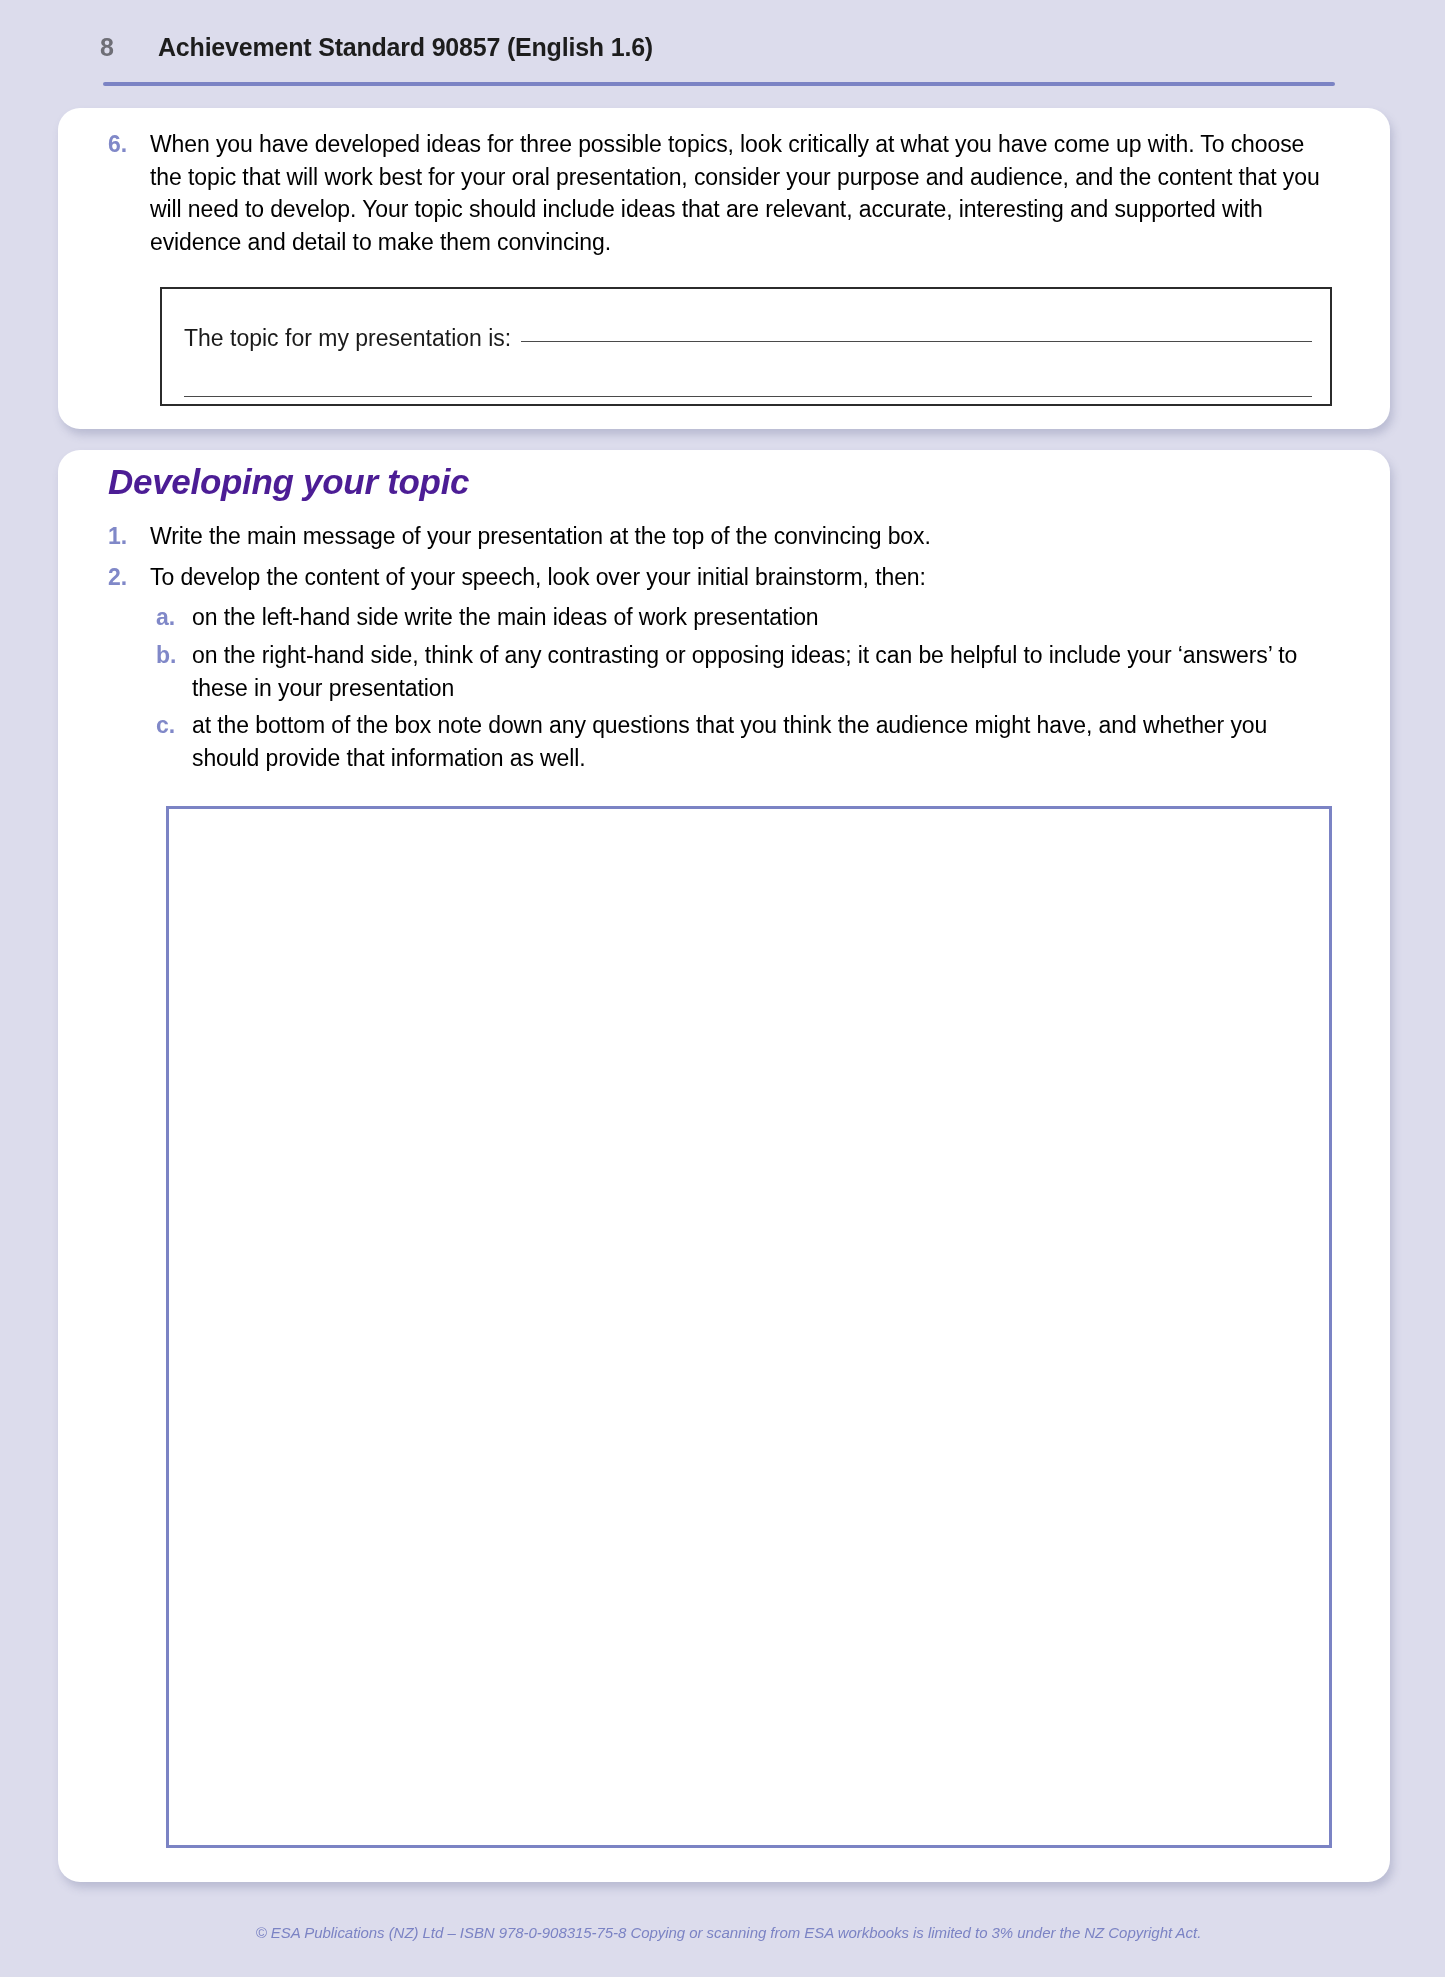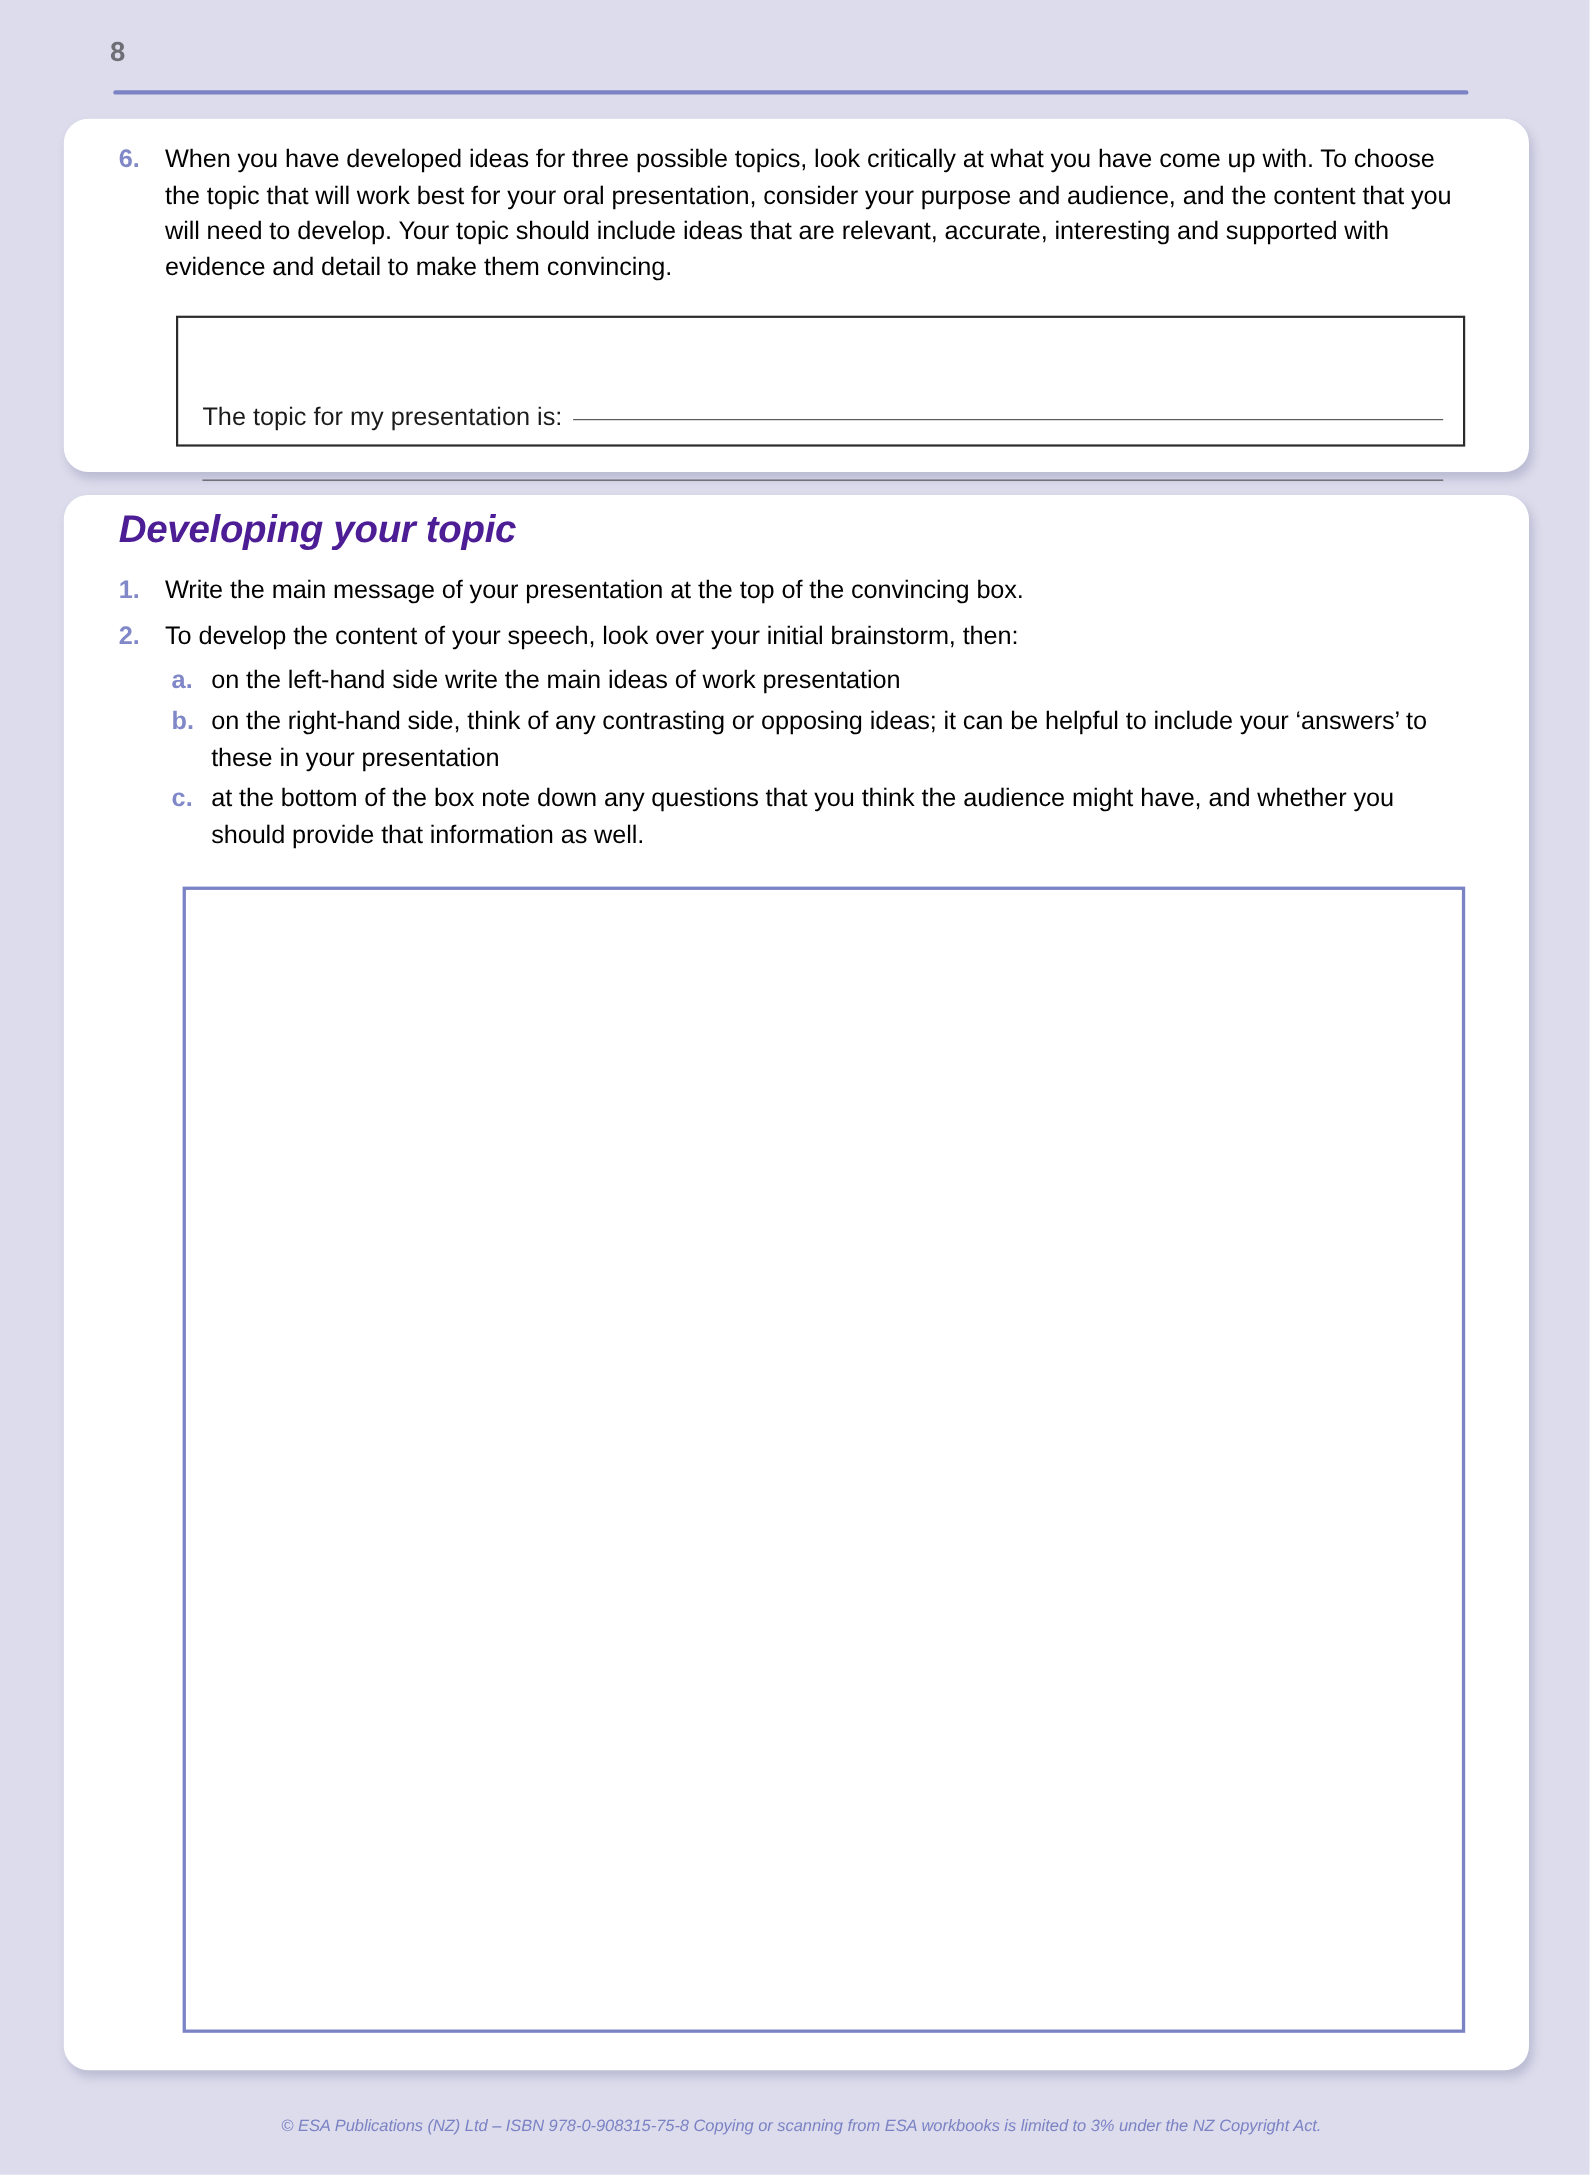--- a/index.html
+++ b/index.html
@@ -119,21 +119,20 @@
   #topic-box-inner {
     position: absolute;
     left: 22px;
     top: 36px;
     right: 18px;
   }
   .topic-line-1 {
     display: flex;
     align-items: baseline;
     white-space: nowrap;
-    margin-top: 40px;
   }
   .topic-label {
     font-size: 23px;
     color: #1b1b1b;
     flex: 0 0 auto;
   }
   .rule-fill {
     flex: 1 1 auto;
     border-bottom: 1.5px solid #4a4a4a;
     margin-left: 10px;
@@ -205,20 +204,21 @@
     font-family: "Liberation Sans", sans-serif;
   }
 </style>
 </head>
 <body>
 
 <div class="page">
 
   <div class="page-header">
     <span class="page-number">8</span>
+    <span class="header-title">Achievement Standard 90857 (English 1.6)</span>
   </div>
   <div class="header-rule"></div>
 
   <div class="card" id="card-top"></div>
 
   <div id="item-six" class="list-item">
     <span class="marker">6.</span>
     <span class="item-text">When you have developed ideas for three possible topics, look critically at what you have come up with. To choose the topic that will work best for your oral presentation, consider your purpose and audience, and the content that you will need to develop. Your topic should include ideas that are relevant, accurate, interesting and supported with evidence and detail to make them convincing.</span>
   </div>
 

